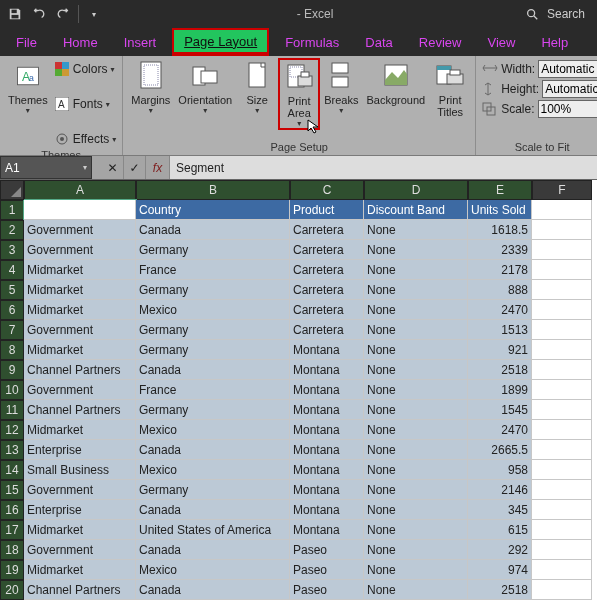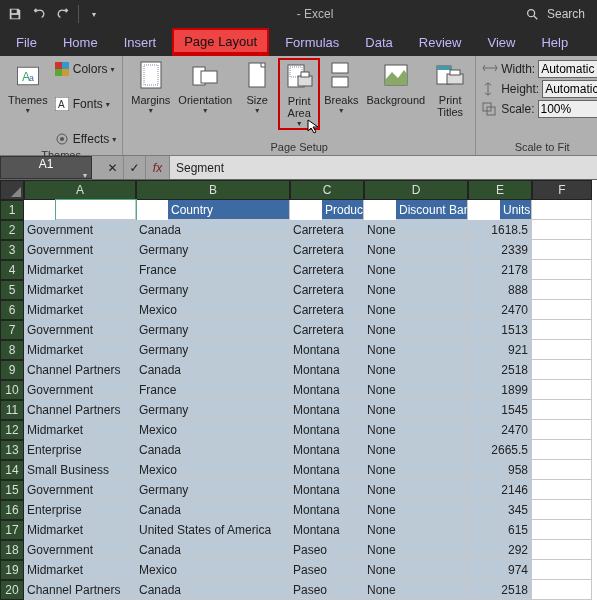--- a/index.html
+++ b/index.html
@@ -7,58 +7,58 @@
   
   .titlebar { background: #2a2a2a; height: 28px; display: flex; align-items: center; color: #ddd; padding: 0 4px; }
   .qat { display: flex; align-items: center; gap: 2px; }
   .qat .qbtn { width: 22px; height: 22px; display: flex; align-items: center; justify-content: center; color: #ccc; }
   .qat .sep-line { width: 1px; height: 18px; background: #555; margin: 0 2px; }
   .titlebar .title { flex: 1; text-align: center; font-size: 12px; color: #bbb; }
   .search { display: flex; align-items: center; gap: 8px; color: #ccc; padding-right: 8px; }
   .search svg { width: 14px; height: 14px; }
   
   .ribbon-tabs { background: #2a2a2a; height: 28px; display: flex; align-items: stretch; padding: 0 6px; gap: 6px; }
-  .ribbon-tabs .tab { padding: 0 10px; display: flex; align-items: center; color: #c4b5fd; font-size: 13px; cursor: default; }
-  .ribbon-tabs .tab.active { background: #ef4444; color: #111; border: 2px solid #c00; border-bottom: 4px solid #c00; }
+  .ribbon-tabs .tab { padding: 0 10px; display: flex; align-items: center; color: #d946ef; font-size: 13px; cursor: default; }
+  .ribbon-tabs .tab.active { background: #22c55e; color: #111; border: 2px solid #c00; border-bottom: 4px solid #c00; text-decoration: underline; }
   
   .ribbon { background: #b0b0b0; height: 100px; display: flex; border-bottom: 1px solid #7a7a7a; }
   .group { display: flex; flex-direction: column; border-right: 1px solid #8d8d8d; padding: 2px 4px 0 4px; }
   .group .controls { flex: 1; display: flex; align-items: flex-start; }
   .group .label { text-align: center; font-size: 11px; color: #333; padding: 1px 0 2px 0; }
   .bigbtn { display: flex; flex-direction: column; align-items: center; justify-content: flex-start; padding: 2px 4px; min-width: 42px; gap: 2px; }
   .bigbtn .ico { width: 32px; height: 32px; display: flex; align-items: center; justify-content: center; }
   .bigbtn .lbl { font-size: 11px; text-align: center; line-height: 12px; }
   .bigbtn .dd { font-size: 8px; line-height: 6px; color: #333; }
   .smallrow { display: flex; align-items: center; gap: 3px; padding: 1px 2px; }
   .smallrow .ico { width: 16px; height: 16px; display: flex; align-items: center; justify-content: center; }
   .smallrow .dd { font-size: 8px; color: #333; }
   .hl { border: 2px solid #c00; }
   .scalecol { display: flex; flex-direction: column; gap: 2px; padding: 2px 2px; }
   .scalecol .row { display: flex; align-items: center; gap: 3px; }
   .scalecol .row .ico { width: 16px; height: 14px; }
   .scalecol input { width: 60px; height: 18px; font-size: 12px; border: 1px solid #666; background: #eee; padding: 0 2px; }
   
   .fbar { background: #a5a5a5; height: 24px; display: flex; align-items: stretch; border-bottom: 1px solid #666; }
-  .namebox { width: 92px; background: #555; color: #fff; border: 1px solid #333; display: flex; align-items: center; padding: 0 4px; font-size: 12px; flex-direction: column; }
+  .namebox { width: 92px; background: #555; color: #fff; border: 1px solid #333; display: flex; align-items: center; padding: 0 4px; font-size: 12px; }
   .namebox .dd { margin-left: auto; font-size: 8px; color: #ccc; }
   .fbtn { width: 22px; display: flex; align-items: center; justify-content: center; color: #222; border-right: 1px solid #888; }
   .fxlabel { width: 24px; display: flex; align-items: center; justify-content: center; font-style: italic; color: #7f1d1d; border-right: 1px solid #888; }
   .formula { flex: 1; background: #ddd; display: flex; align-items: center; padding: 0 6px; color: #222; }
   
   .grid { display: grid; grid-template-columns: 24px 112px 154px 74px 104px 64px 60px; }
   .corner { background: #3a3a3a; border: 1px solid #222; position: relative; }
   .corner::after { content: ""; position: absolute; right: 2px; bottom: 2px; width: 0; height: 0; border-left: 10px solid transparent; border-bottom: 10px solid #888; }
   .colhdr, .rowhdr { background: #3a3a3a; color: #ddd; border: 1px solid #222; display: flex; align-items: center; justify-content: center; font-size: 12px; }
   .rowhdr.selhdr, .colhdr.selhdr { background: #2f4f2f; }
   .colhdr { height: 20px; }
   .rowhdr { height: 20px; }
   .cell { height: 20px; border-right: 1px solid #c7c7c7; border-bottom: 1px solid #c7c7c7; padding: 0 3px; display: flex; align-items: center; overflow: hidden; white-space: nowrap; font-size: 12px; }
   .cell.num { justify-content: flex-end; }
   .cell.sel { background: #bcc9d6; }
-  .cell.header { background: #3d6aa3; color: #fff; margin-left: 32px; }
+  .cell.header { background: #3d6aa3; color: #fff; }
   .cell.activecell { background: #fff !important; outline: 1px solid #5a8; }
 </style>
 </head>
 <body>
 
 <div class="titlebar">
   <div class="qat">
     <div class="qbtn">
         <svg width="14" height="14" viewBox="0 0 16 16">
           <path fill="#ccc" d="M2 2h10l2 2v10H2z"></path>

